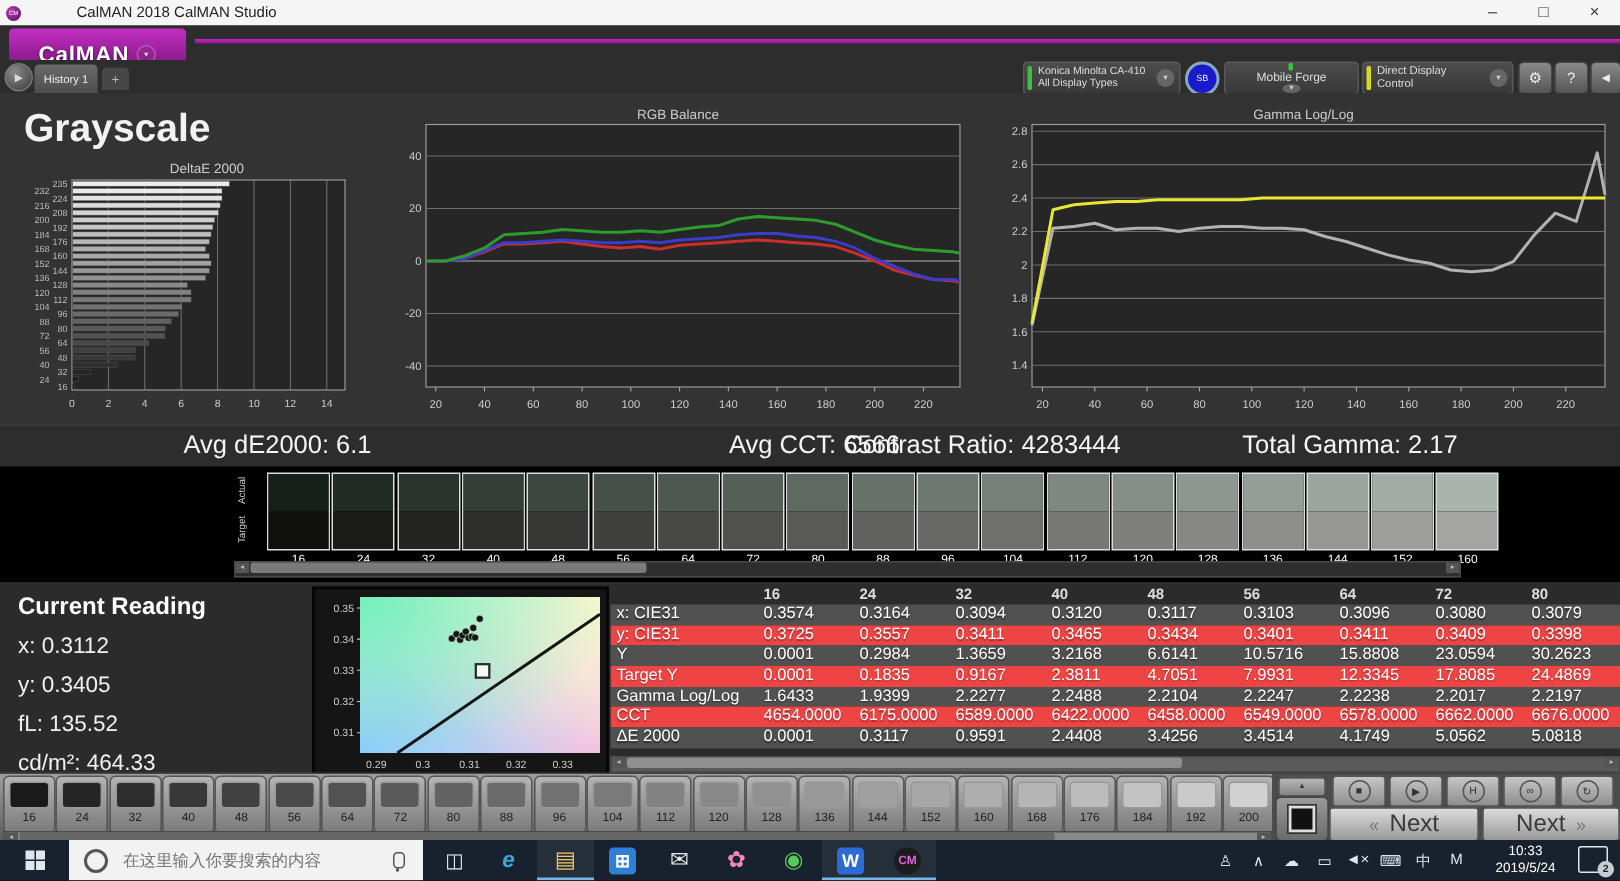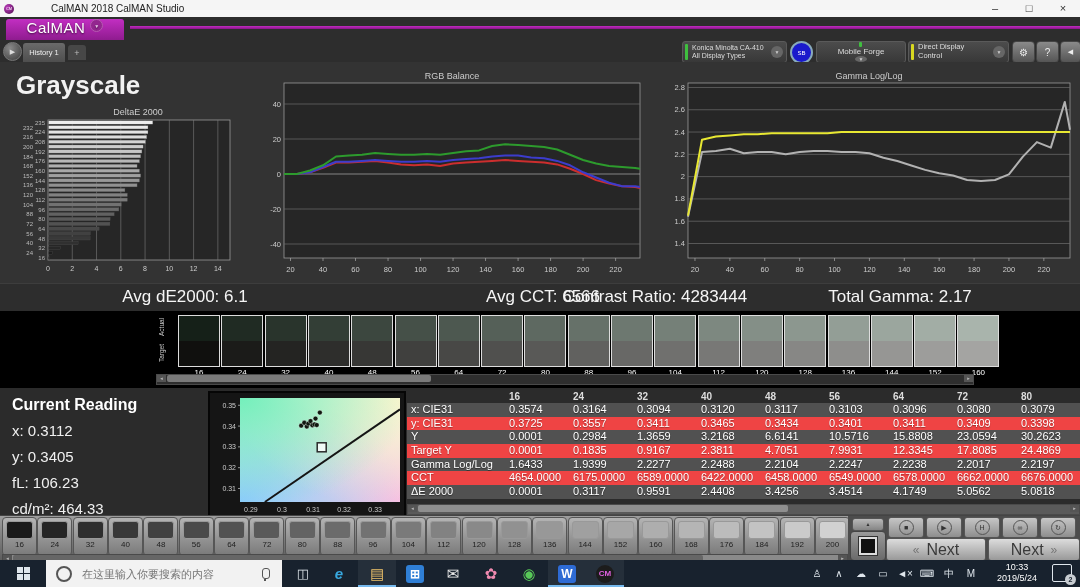--- a/index.html
+++ b/index.html
@@ -8,22 +8,22 @@
   .abs{position:absolute;gap:32px;}
   
   .titlebar{left:0;top:0;width:1080px;height:17px;background:#f5f5f5;color:#222;
     font-size:10px;display:flex;align-items:center;}
   .cm-dot{width:10px;height:10px;border-radius:50%;background:radial-gradient(circle at 35% 35%,#c040c0,#4a0a4a);
     margin:0 5px 0 4px;color:#fff;font-size:4px;display:flex;align-items:center;justify-content:center;}
   .wctrl{position:absolute;top:0;height:17px;width:34px;text-align:center;line-height:16px;font-size:11px;color:#333;}
   
   .header{left:0;top:17px;width:1080px;height:23px;background:#2d2d2d;}
   .logo{position:absolute;left:6px;top:2px;width:118px;height:35px;border-radius:3px;
-    background:linear-gradient(#c22ec2,#6d0f6d);display:flex;justify-content:center;
-    color:#fff;font-weight:normal;font-size:15px;letter-spacing:.5px;text-shadow:0 1px 2px rgba(0,0,0,.6);}
+    background:linear-gradient(#c22ec2,#6d0f6d);display:flex;align-items:center;justify-content:center;
+    color:#fff;font-weight:bold;font-size:15px;letter-spacing:.5px;text-shadow:0 1px 2px rgba(0,0,0,.6);}
   .logo-arrow{width:11px;height:11px;border-radius:50%;background:#93268f;color:#e8c8e8;font-size:5px;
     display:flex;align-items:center;justify-content:center;margin-left:5px;border:1px solid #b55ab0;}
   .pline{position:absolute;left:130px;top:9px;width:950px;height:3px;background:linear-gradient(#c02cc0,#8a148a);}
   
   .tabrow{left:0;top:40px;width:1080px;height:22px;background:#2d2d2d;}
   .histmenu{position:absolute;left:3px;top:2px;width:17px;height:17px;border-radius:50%;
     background:radial-gradient(circle at 35% 30%,#8a8a8a,#3a3a3a);border:1px solid #777;color:#ddd;
     font-size:7px;display:flex;align-items:center;justify-content:center;}
   .tab{position:absolute;left:23px;top:3px;width:42px;height:19px;background:linear-gradient(#6a6a6a,#4e4e4e);
     border-radius:3px 3px 0 0;color:#eee;font-size:7.5px;display:flex;align-items:center;justify-content:center;}
@@ -460,21 +460,21 @@
       <div class="hthumb" style="left:10px;width:264px;"></div>
       <div class="harrow" style="right:0;">▸</div>
     </div>
   </div>
 
   <div class="abs bottom">
     <div class="reading-title">Current Reading</div>
     <div id="reading-items">
         <div class="reading-item" style="top: 34px;">x: 0.3112</div>
         <div class="reading-item" style="top: 60px;">y: 0.3405</div>
-        <div class="reading-item" style="top: 86px;">fL: 106.23</div>
+        <div class="reading-item" style="top: 86px;">fL: 135.52</div>
         <div class="reading-item" style="top: 112px;">cd/m²: 464.33</div>
       </div>
 
     <div class="cie">
       <div class="cie-bg"></div>
       <svg id="cie-svg" width="194" height="122">
           <text x="26" y="14.780000000000008" font-size="7" fill="#ccc" text-anchor="end">0.35</text>
           <line x1="28" y1="12.280000000000008" x2="30" y2="12.280000000000008" stroke="#ccc" stroke-width="0.7"></line>
           <text x="26" y="35.57999999999991" font-size="7" fill="#ccc" text-anchor="end">0.34</text>
           <line x1="28" y1="33.07999999999991" x2="30" y2="33.07999999999991" stroke="#ccc" stroke-width="0.7"></line>

